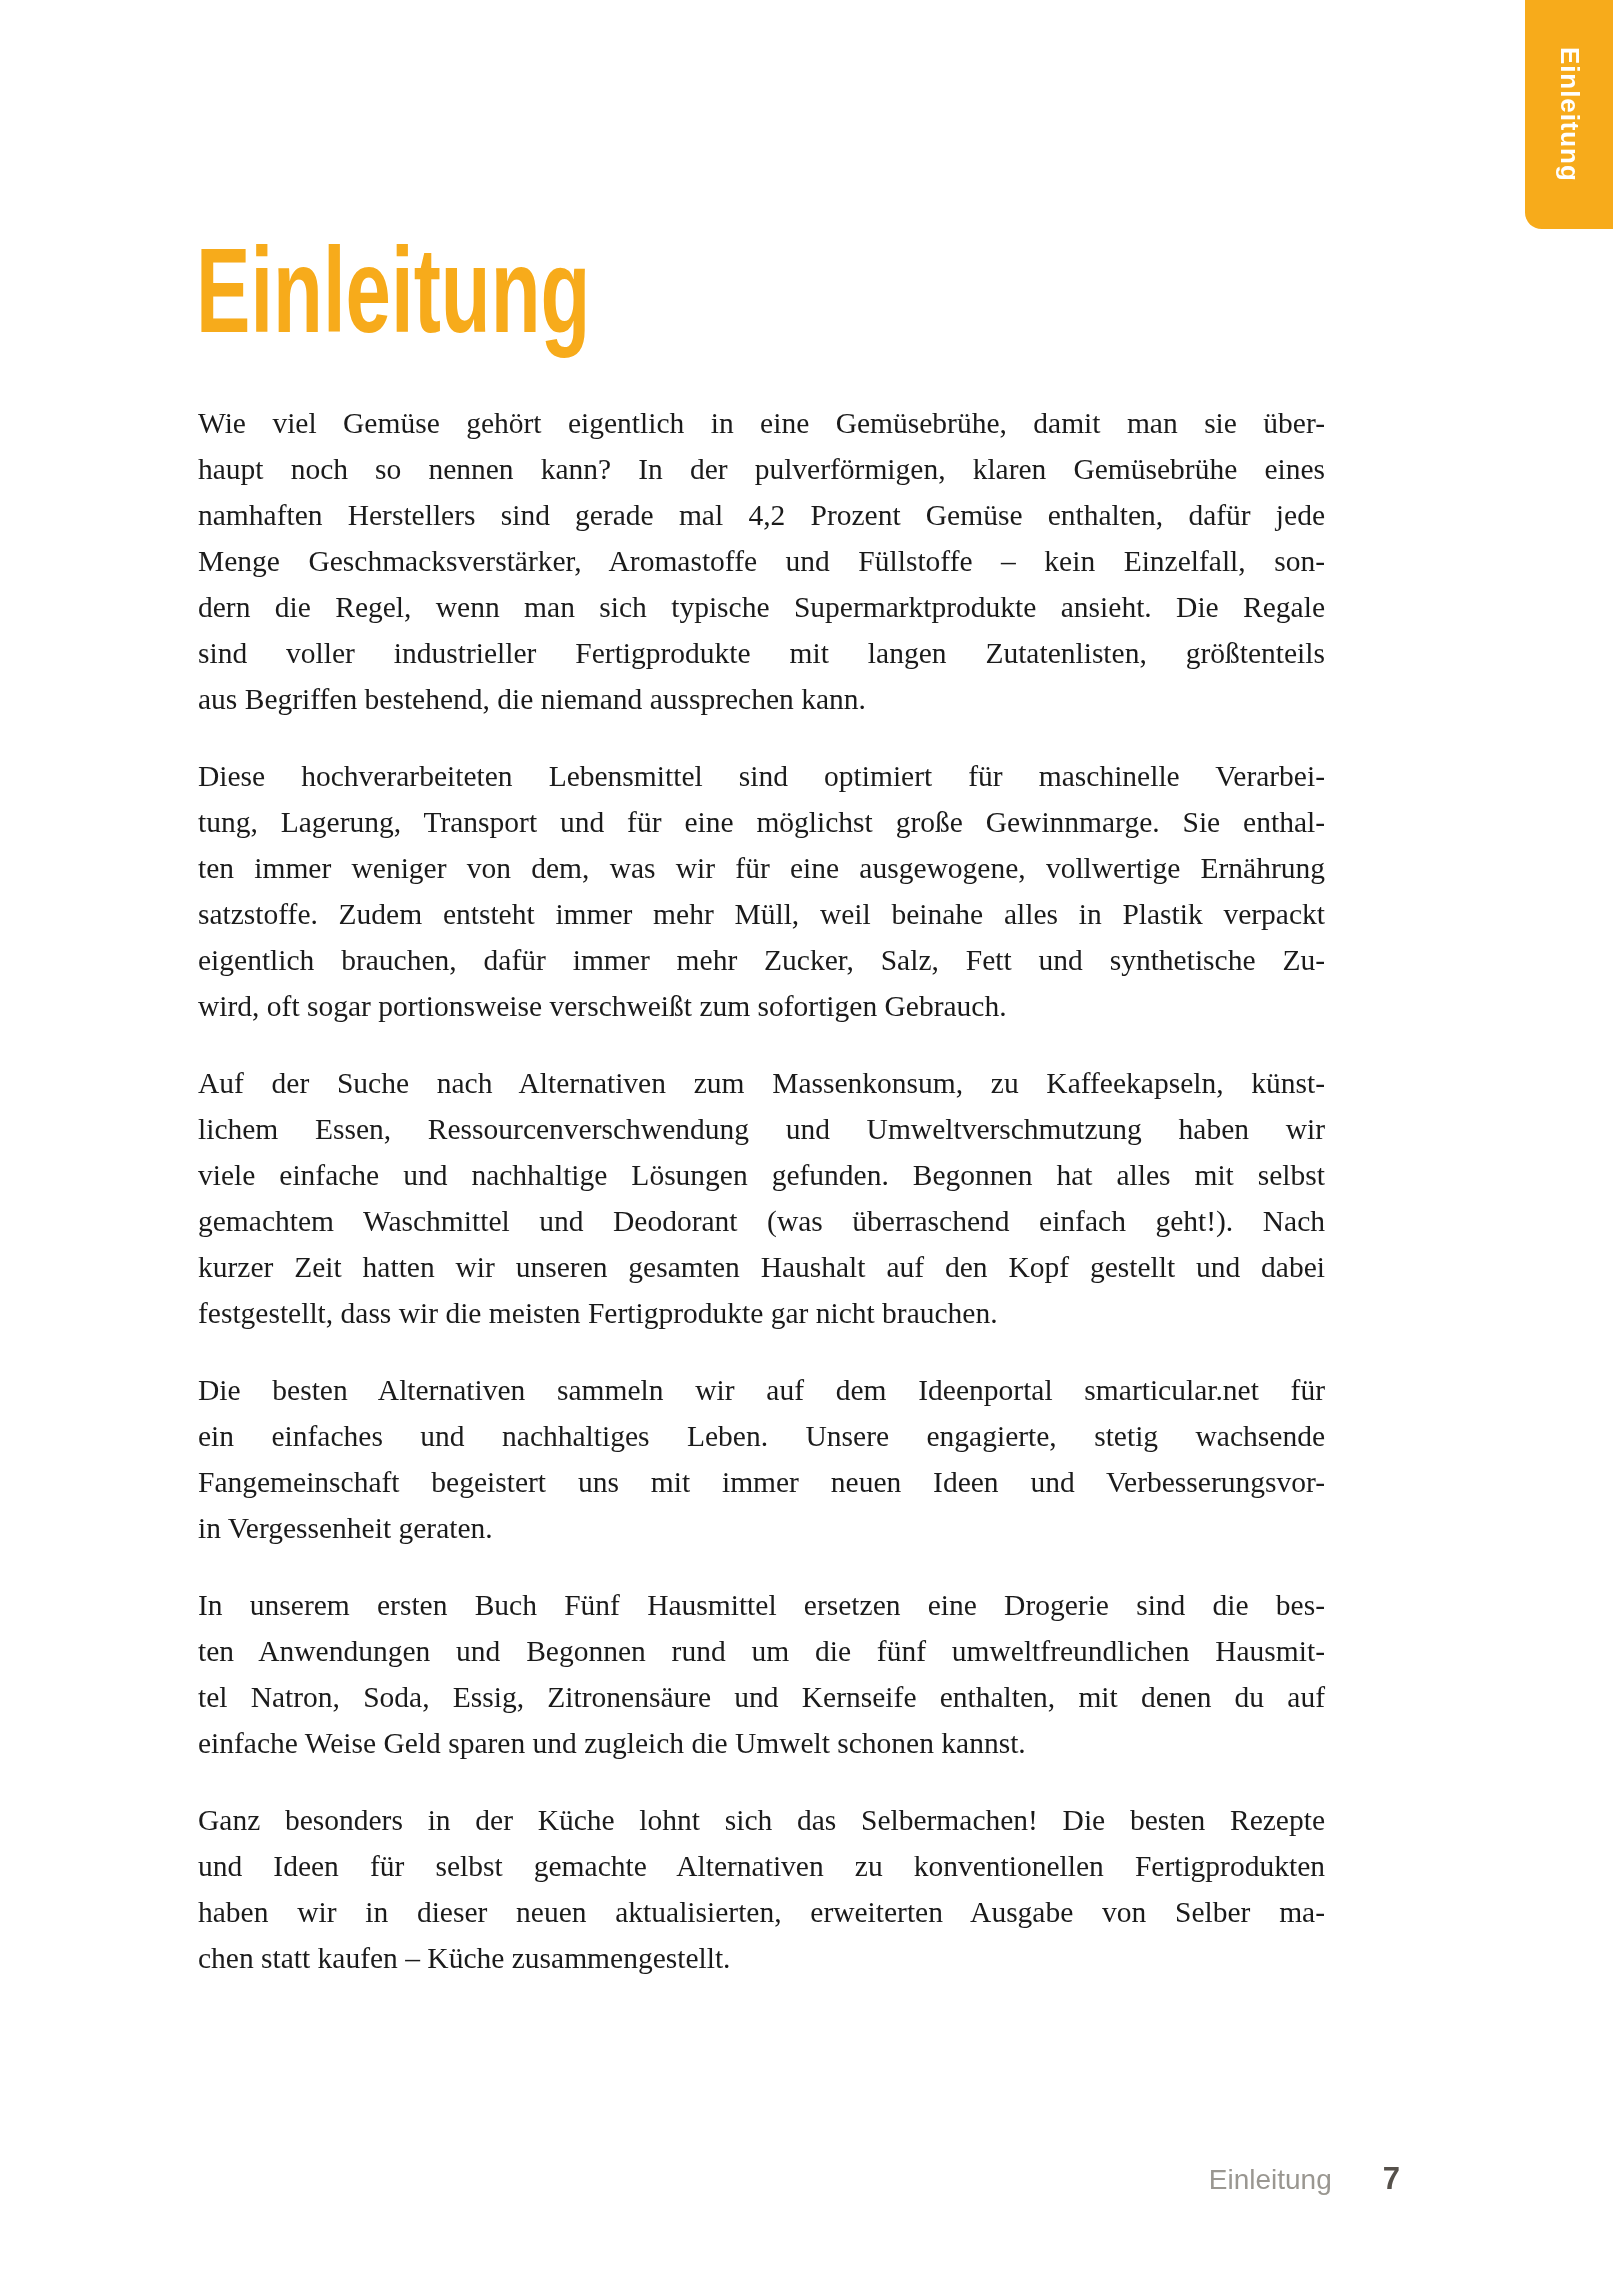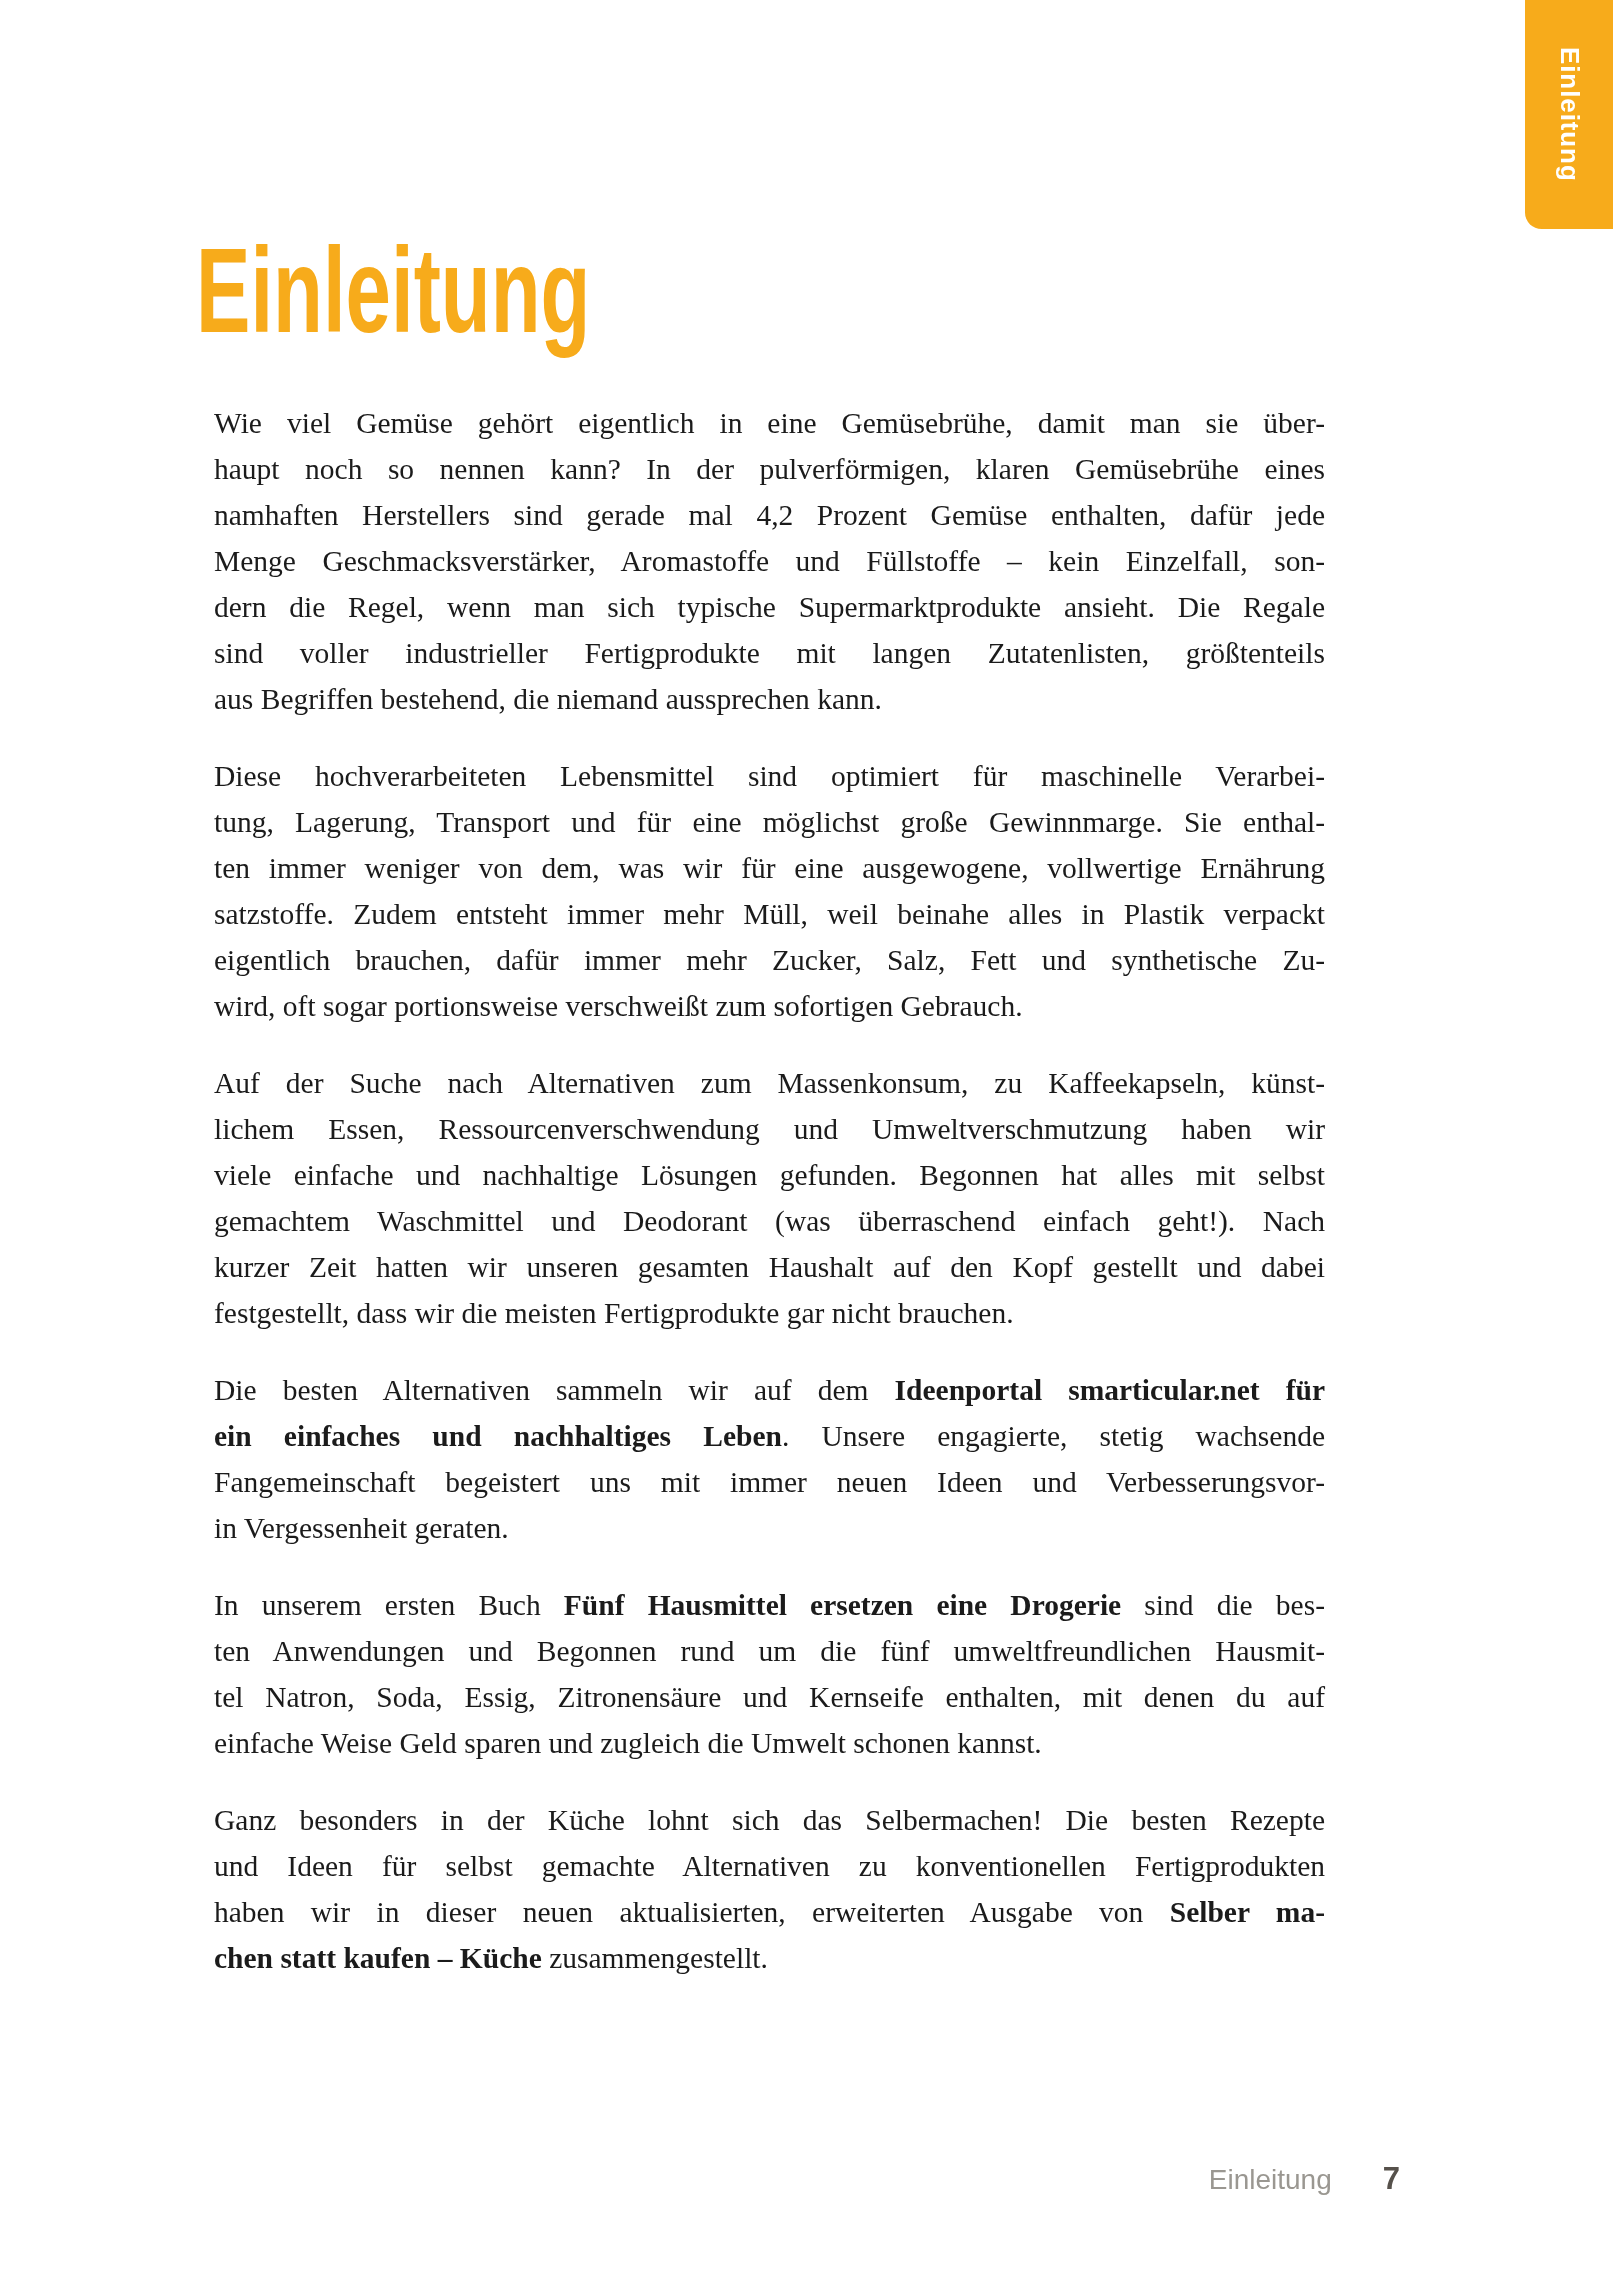--- a/index.html
+++ b/index.html
@@ -66,24 +66,23 @@
     width: 1127px;
     font-size: 29.5px;
     line-height: 46px;
     color: #1B1B1B;
   }
   .para { margin: 0 0 31px 0; }
   .line {
     height: 46px;
     text-align: justify;
     text-align-last: justify;
-    margin-left: 16px;
   }
   .line.last { text-align-last: left; }
-  .line .bold { font-weight: bold; }
+  .line .bold { font-weight: normal; }
 
   
   .footer {
     position: absolute;
     top: 2161px;
     right: 213px;
     display: flex;
     align-items: baseline;
     gap: 51px;
     font-family: "Liberation Sans", sans-serif;

